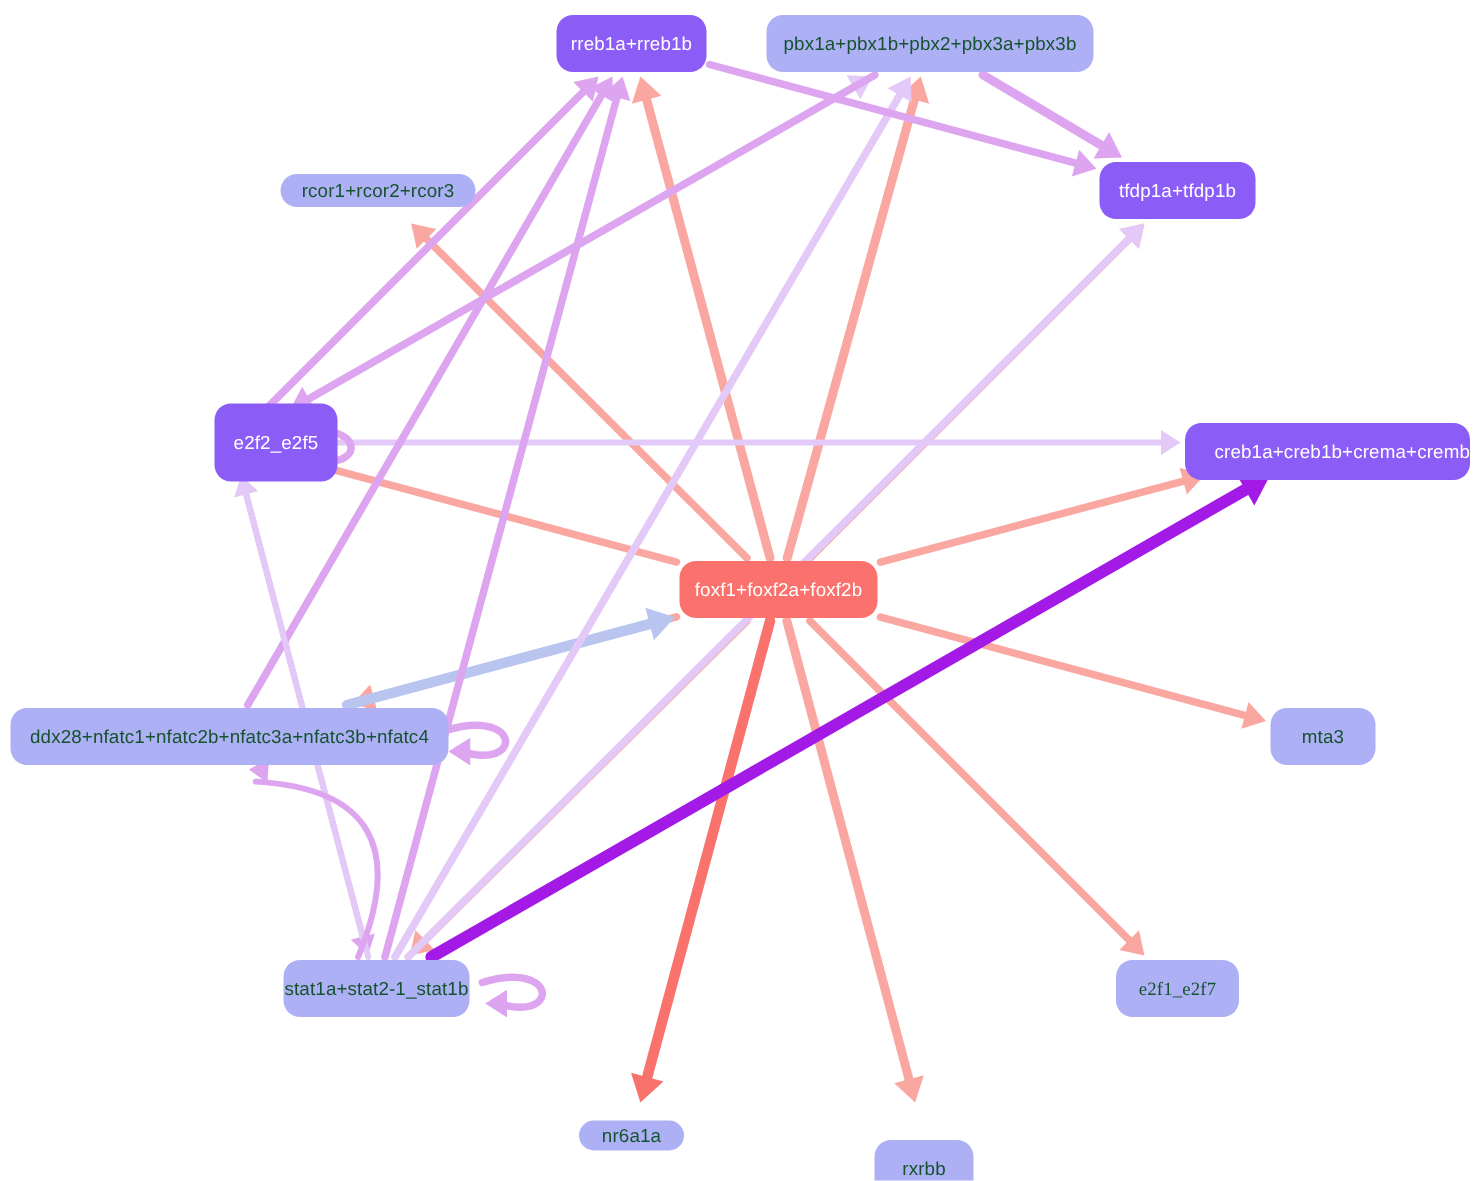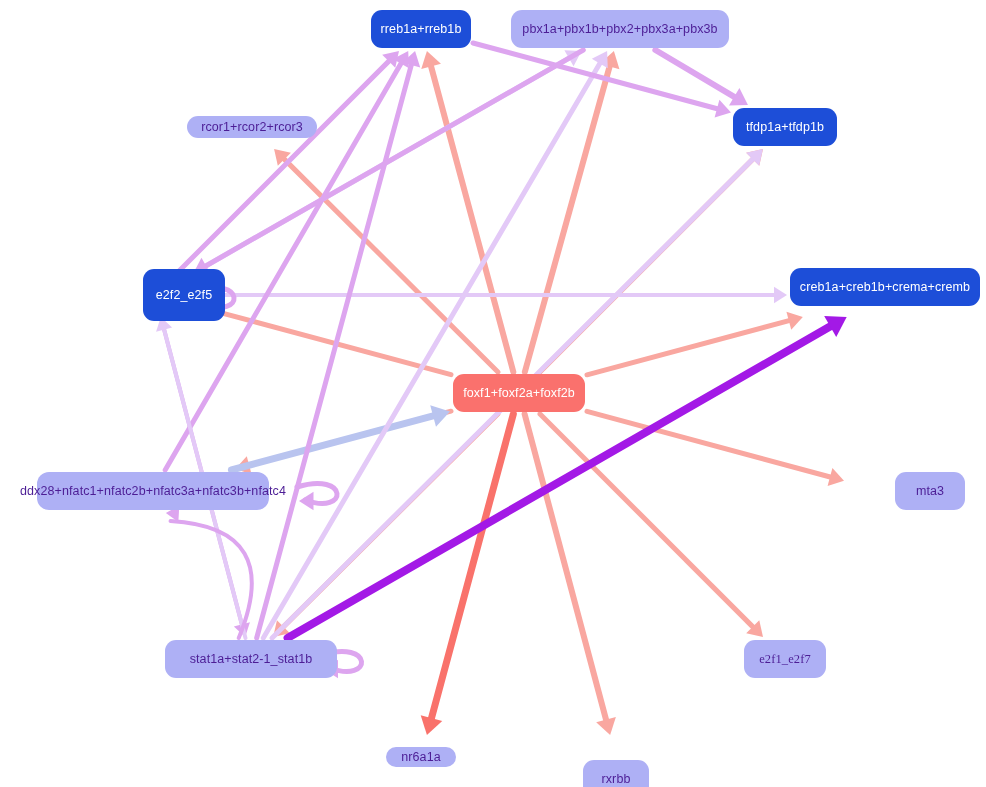--- a/index.html
+++ b/index.html
@@ -5,22 +5,22 @@
 <style>
   html,body{margin:0;padding:0;background:#ffffff;}
   body{width:986px;height:787px;overflow:hidden;
        font-family:"Liberation Sans","DejaVu Sans",sans-serif;}
   #canvas{position:relative;width:986px;height:787px;background:#ffffff;}
   #edge-layer{position:absolute;left:0;top:0;width:986px;height:787px;}
   .node{position:absolute;box-sizing:border-box;display:flex;align-items:center;
         justify-content:center;border-radius:11px;white-space:nowrap;
         font-size:12.5px;letter-spacing:0.1px;line-height:1;
         transform:translate(-50%,-50%);}
-  .node.light{background:#aeb0f5;color:#4c1d95;}
-  .node.dark{background:#1d4ed8;color:#ffffff;}
+  .node.light{background:#aeb0f5;color:#14532d;}
+  .node.dark{background:#8b5cf6;color:#ffffff;}
   .node.hot{background:#fa716d;color:#ffffff;}
 </style>
 </head>
 <body>
 
 <div id="canvas">
   <svg id="edge-layer" viewBox="0 0 986 787" xmlns="http://www.w3.org/2000/svg">
       <g>
         <line x1="513.3461538461538" y1="372" x2="429.9179713371964" y2="62.123893538158114" stroke="#f9a7a0" stroke-width="6" stroke-linecap="round"></line>
       </g>
@@ -151,33 +151,33 @@
       </div>
       <div class="node light" style="left: 252px; top: 127px; width: 130px; height: 22px;">
         <span>rcor1+rcor2+rcor3</span>
       </div>
       <div class="node dark" style="left: 785px; top: 127px; width: 104px; height: 38px;">
         <span>tfdp1a+tfdp1b</span>
       </div>
       <div class="node dark" style="left: 158px; top: 295px; width: 82px; height: 52px; margin-left: 26px;">
         <span>e2f2_e2f5</span>
       </div>
-      <div class="node dark" style="left: 885px; top: 287px; width: 190px; height: 38px;">
+      <div class="node dark" style="left: 885px; top: 301px; width: 190px; height: 38px; justify-content: flex-end;">
         <span>creb1a+creb1b+crema+cremb</span>
       </div>
       <div class="node hot" style="left: 519px; top: 393px; width: 132px; height: 38px; text-align: right;">
         <span>foxf1+foxf2a+foxf2b</span>
       </div>
-      <div class="node light" style="left: 153px; top: 491px; width: 232px; height: 38px; border-radius: 12px;">
+      <div class="node light" style="left: 153px; top: 491px; width: 292px; height: 38px;">
         <span>ddx28+nfatc1+nfatc2b+nfatc3a+nfatc3b+nfatc4</span>
       </div>
-      <div class="node light" style="left: 882px; top: 491px; width: 70px; height: 38px; margin-left: 48px;">
+      <div class="node light" style="left: 882px; top: 491px; width: 70px; height: 38px;">
         <span>mta3</span>
       </div>
-      <div class="node light" style="left: 251px; top: 659px; width: 172px; height: 38px;">
+      <div class="node light" style="left: 251px; top: 659px; width: 124px; height: 38px;">
         <span>stat1a+stat2-1_stat1b</span>
       </div>
       <div class="node light" style="left: 785px; top: 659px; width: 82px; height: 38px; font-family: Liberation Serif, serif;">
         <span>e2f1_e2f7</span>
       </div>
       <div class="node light" style="left: 421px; top: 757px; width: 70px; height: 20px;">
         <span>nr6a1a</span>
       </div>
       <div class="node light" style="left: 616px; top: 779px; width: 66px; height: 38px;">
         <span>rxrbb</span>

